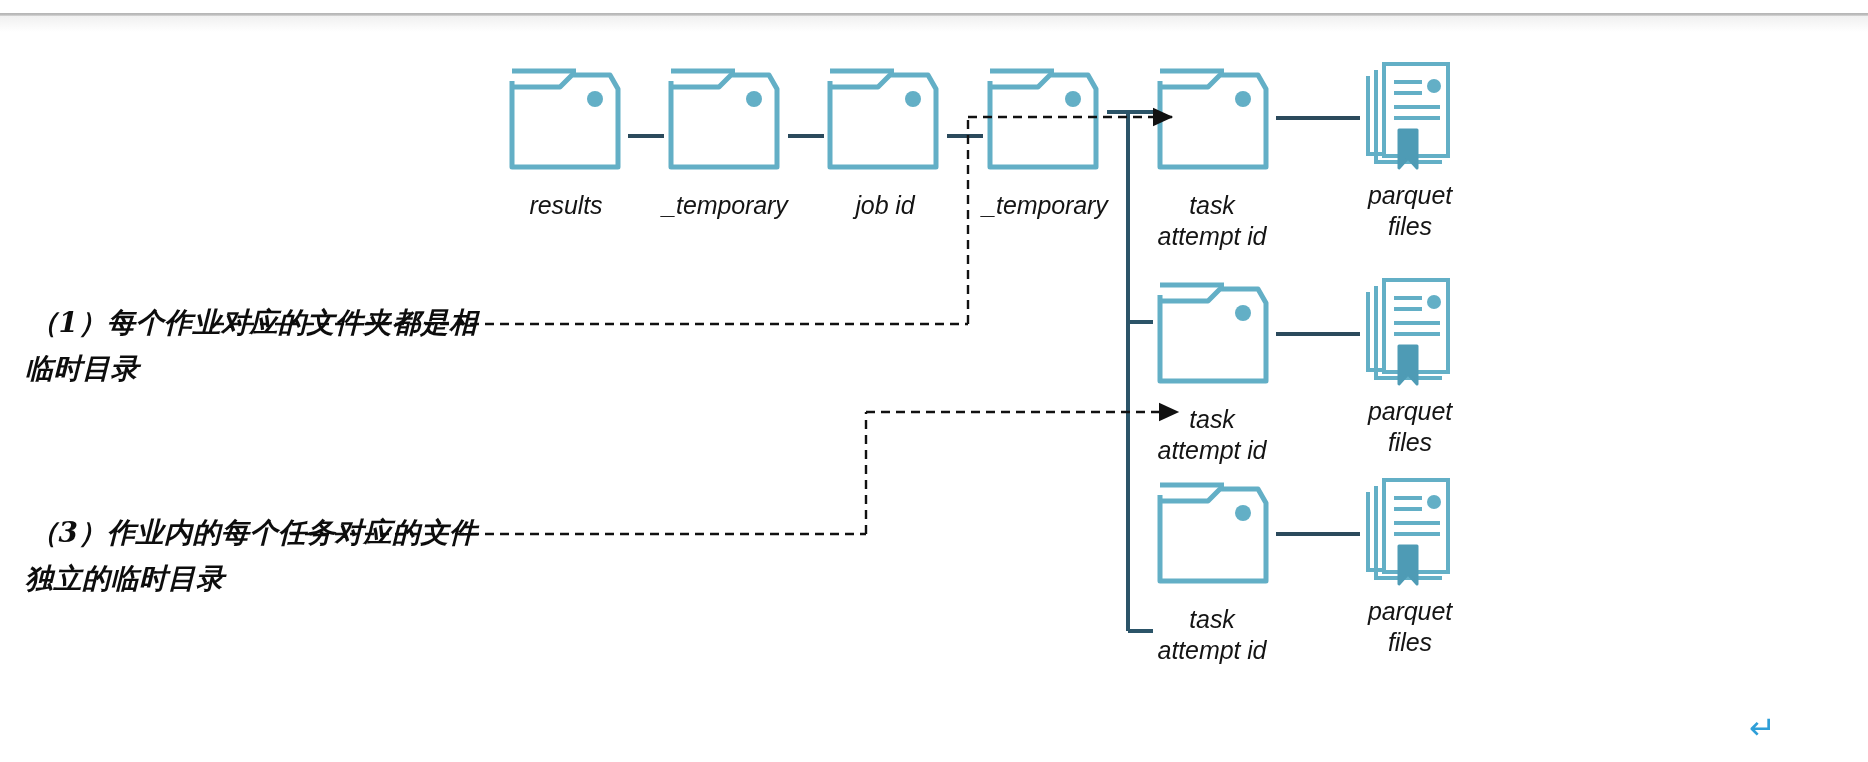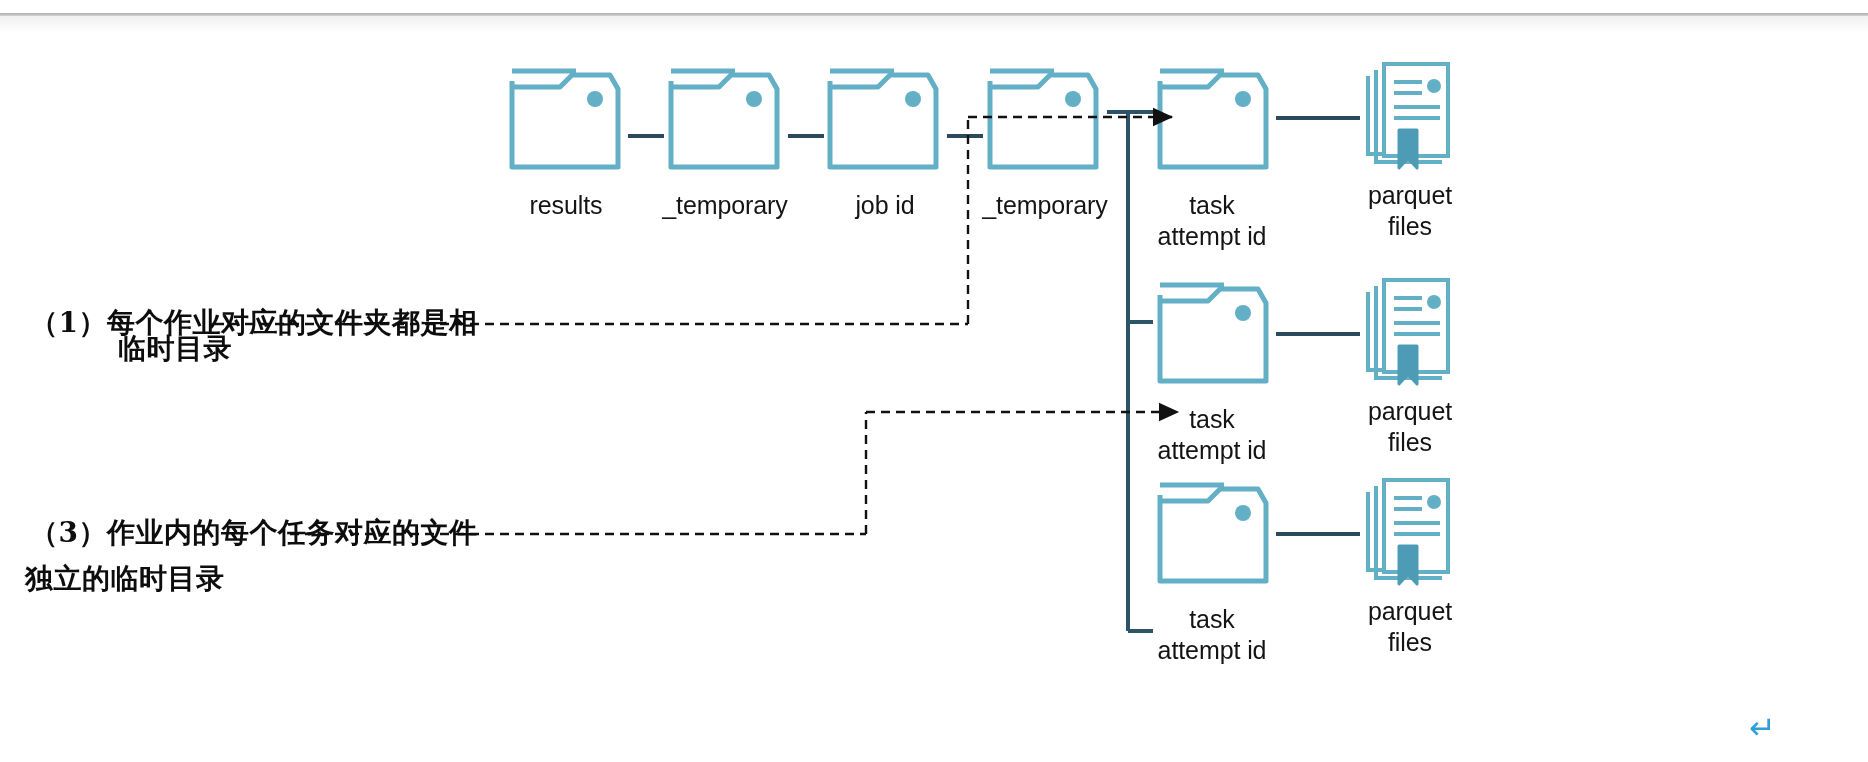--- a/index.html
+++ b/index.html
@@ -15,20 +15,21 @@
     overflow: hidden;
     font-family: "Liberation Sans", "DejaVu Sans", sans-serif;
     color: #111111;
   }
 
   #slide-root {
     position: absolute;
     inset: 0;
     width: 1868px;
     height: 762px;
+    font-style: italic;
   }
 
   
   .top-divider {
     position: absolute;
     left: 0;
     top: 13px;
     width: 1868px;
     height: 3px;
     background: linear-gradient(to bottom, #b4b4b4 0%, #bdbdbd 55%, #d8d8d8 100%);
@@ -232,21 +233,21 @@
   <div class="node-label" style="left:1310px; top:180px; width:200px;">parquet
 files</div>
 
   <div class="node-label" style="left:1310px; top:396px; width:200px;">parquet
 files</div>
 
   <div class="node-label" style="left:1310px; top:596px; width:200px;">parquet
 files</div>
 
   <div class="cn-note" style="left:30px; top:300px; width:620px;">（1）每个作业对应的文件夹都是相</div>
-  <div class="cn-note" style="left:25px; top:326px; width:300px;text-align:center;">临时目录</div>
+  <div class="cn-note" style="left:25px; top:346px; width:300px;">临时目录</div>
 
   <div class="cn-note" style="left:30px; top:510px; width:620px;">（3）作业内的每个任务对应的文件</div>
   <div class="cn-note" style="left:25px; top:556px; width:340px;">独立的临时目录</div>
 
 
   <div class="enter-glyph" style="left:1749px; top:712px;">↵</div>
 
 </div>
 
 </body></html>

